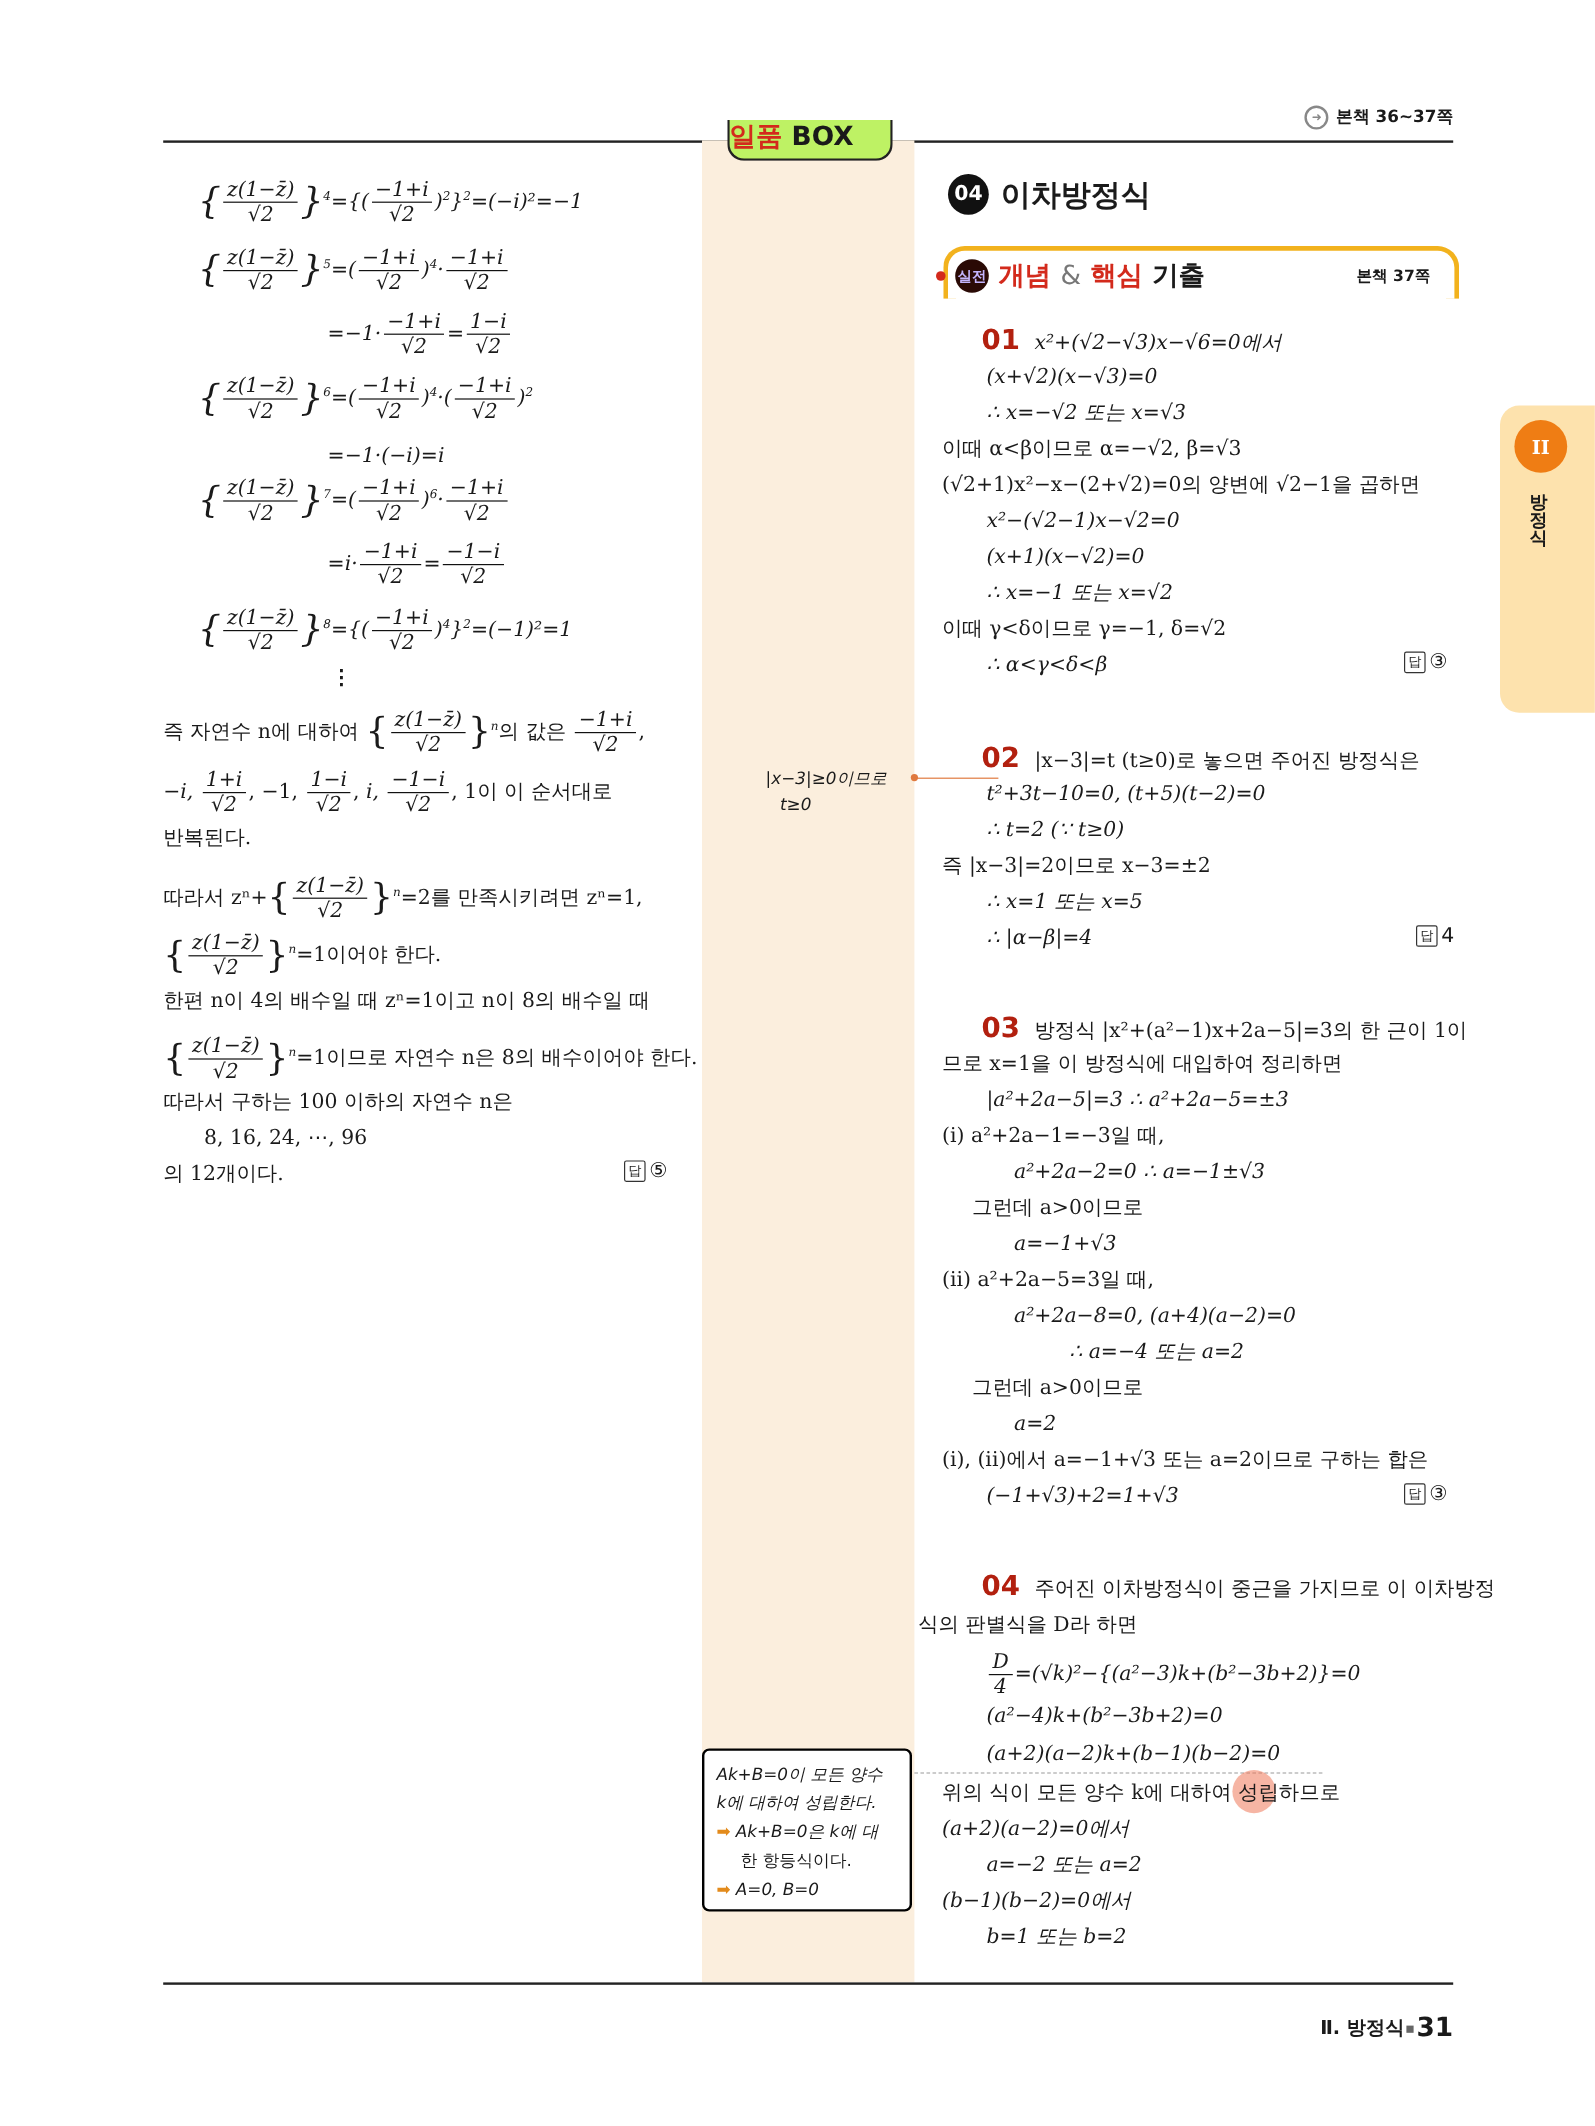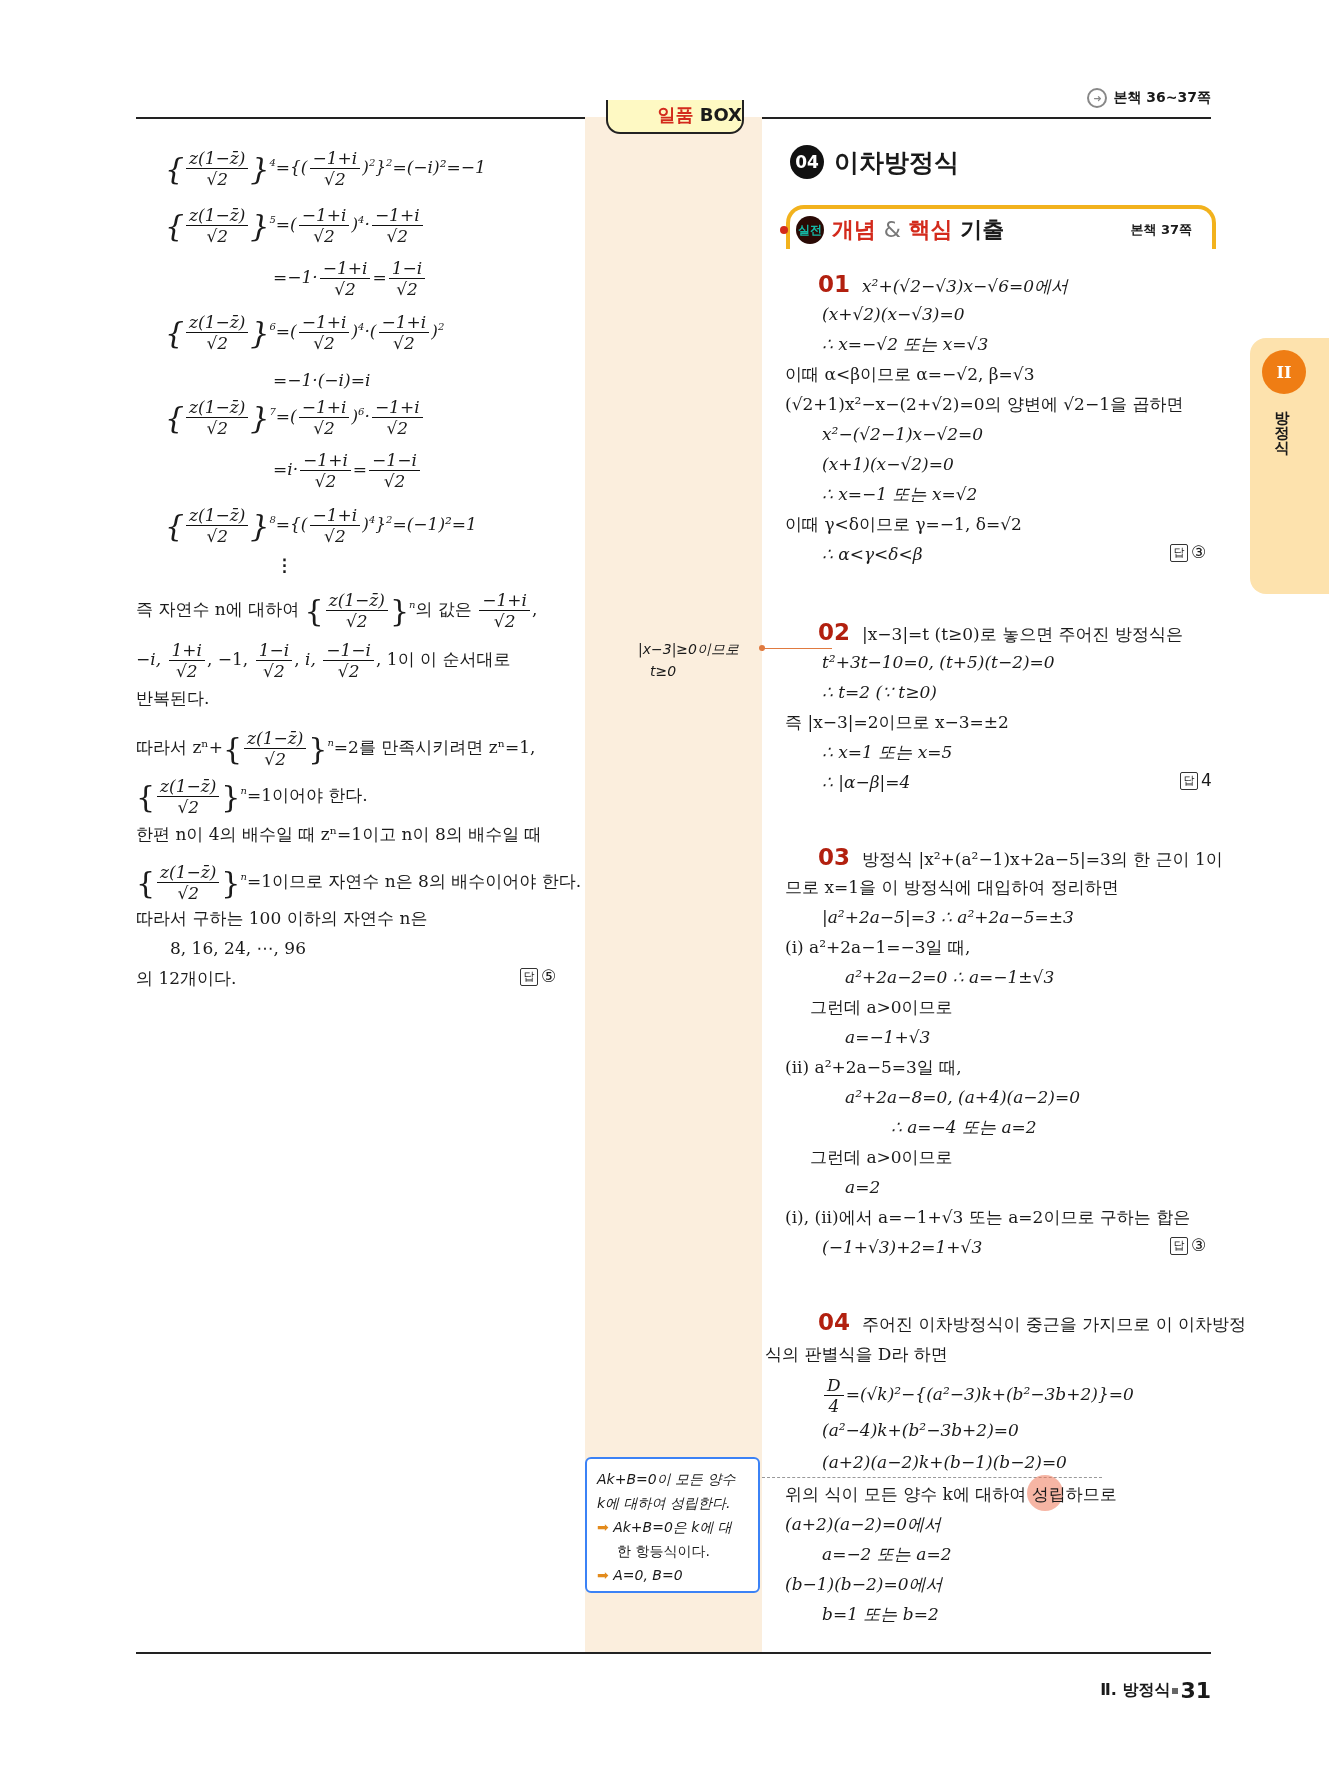--- a/index.html
+++ b/index.html
@@ -8,22 +8,22 @@
     background:#ffffff; color:#1a1a1a;
     font-family:"DejaVu Serif","Liberation Serif",serif;
   }
   .mi { font-style:italic; }
 
   
   .hdr-line { position:absolute; left:136px; top:117px; width:1075px; height:2px; background:#222; }
   .side-band { position:absolute; left:585px; top:117px; width:177px; height:1535px; background:#fbeedd; }
   .box-tab {
     position:absolute; left:606px; top:100px; width:134px; height:32px;
-    background:#fef9c3; border:2px solid #222; border-top:none; border-radius:0 0 14px 14px;
-    text-align:right; font-weight:bold; font-size:18px; line-height:30px;
+    background:#bef264; border:2px solid #222; border-top:none; border-radius:0 0 14px 14px;
+    text-align:left; font-weight:bold; font-size:22px; line-height:30px;
     font-family:"DejaVu Sans","Liberation Sans",sans-serif;
   }
   .box-tab .red { color:#d32a1c; }
   .page-ref {
     position:absolute; right:118px; top:88px; font-size:14px; font-weight:bold;
     font-family:"DejaVu Sans","Liberation Sans",sans-serif; display:flex; align-items:center; gap:6px;
   }
   .page-ref .arrow { width:16px; height:16px; border:2px solid #888; border-radius:50%; display:inline-flex; align-items:center; justify-content:center; font-size:10px; color:#888; }
 
   
@@ -31,21 +31,21 @@
   .sec-num { width:34px; height:34px; border-radius:50%; background:#111; color:#fff; font-size:17px; font-weight:bold; display:flex; align-items:center; justify-content:center; font-family:"DejaVu Sans","Liberation Sans",sans-serif; }
   .sec-name { font-size:25px; font-weight:bold; font-family:"DejaVu Sans","Liberation Sans",sans-serif; }
 
   .concept-bar {
     position:absolute; left:786px; top:205px; width:422px; height:40px;
     border-top:4px solid #f2b21d; border-right:4px solid #f2b21d; border-left:4px solid #f2b21d;
     border-radius:18px 18px 0 0; border-bottom:none;
   }
   .concept-content { position:absolute; left:790px; top:215px; width:420px; display:flex; align-items:center; gap:8px; font-family:"DejaVu Sans","Liberation Sans",sans-serif; }
   .concept-dot { width:8px; height:8px; border-radius:50%; background:#d32a1c; margin-left:-10px; }
-  .concept-icon { width:28px; height:28px; border-radius:50%; background:#2a0a05; display:flex; align-items:center; justify-content:center; color:#14b8a6; font-size:12px; font-weight:bold; }
+  .concept-icon { width:28px; height:28px; border-radius:50%; background:#2a0a05; display:flex; align-items:center; justify-content:center; color:#c4b5fd; font-size:12px; font-weight:bold; }
   .concept-label { font-size:22px; font-weight:bold; }
   .concept-label .red { color:#d32a1c; }
   .concept-label .gray { color:#777; font-weight:normal; }
   .concept-ref { margin-left:auto; margin-right:18px; font-size:13px; font-weight:bold; }
 
   
   .line { position:absolute; font-size:17px; white-space:nowrap; line-height:24px; }
   .qnum { color:#b2200f; font-weight:bold; font-size:23px; font-family:"DejaVu Sans","Liberation Sans",sans-serif; margin-right:12px;margin-left:33px; }
   .ans { position:absolute; font-size:17px; font-family:"DejaVu Sans","Liberation Sans",sans-serif; }
   .ans .box { display:inline-block; width:16px; height:16px; border:1.5px solid #333; border-radius:2px; font-size:11px; text-align:center; line-height:16px; vertical-align:middle; margin-right:3px; }
@@ -54,21 +54,21 @@
   .frac .d { display:block; line-height:20px; }
   .brace { font-size:30px; vertical-align:middle; font-weight:lighter; }
   sup { font-size:10px; }
 
   
   .side-note { position:absolute; font-size:14px; font-family:"DejaVu Sans","Liberation Sans",sans-serif; line-height:22px; }
   .lead-line { position:absolute; height:1px; background:#e07a40; }
   .lead-dot { position:absolute; width:6px; height:6px; border-radius:50%; background:#e07a40; }
   .tip-box {
     position:absolute; left:585px; top:1457px; width:175px; height:136px;
-    border:2px solid #3b82f6; border-radius:6px; background:#fff;
+    border:2px solid #000000; border-radius:6px; background:#fff;
     padding:8px 10px; box-sizing:border-box; font-size:14px; line-height:24px;
     font-family:"DejaVu Sans","Liberation Sans",sans-serif;
   }
   .tip-box .arr { color:#e38b1c; }
   .dash-line { position:absolute; left:762px; top:1477px; width:340px; border-top:1px dashed #999; }
   .highlight { position:absolute; left:1027px; top:1475px; width:36px; height:36px; border-radius:50%; background:rgba(238,120,90,0.55); }
 
   
   .side-tab { position:absolute; left:1250px; top:338px; width:79px; height:256px; background:#fde2ad; border-radius:16px 0 0 16px; }
   .side-tab-circle { position:absolute; left:1262px; top:350px; width:44px; height:44px; border-radius:50%; background:#ef7d14; color:#fff; font-weight:bold; font-size:16px; display:flex; align-items:center; justify-content:center; font-family:"DejaVu Serif",serif; }

